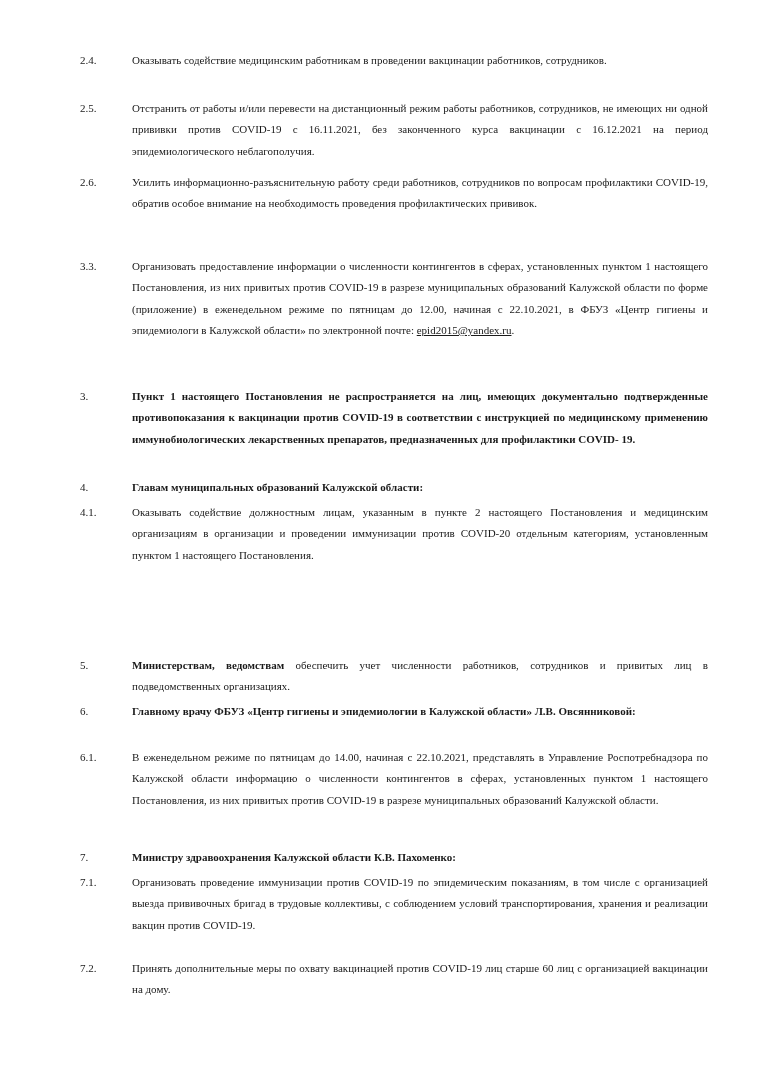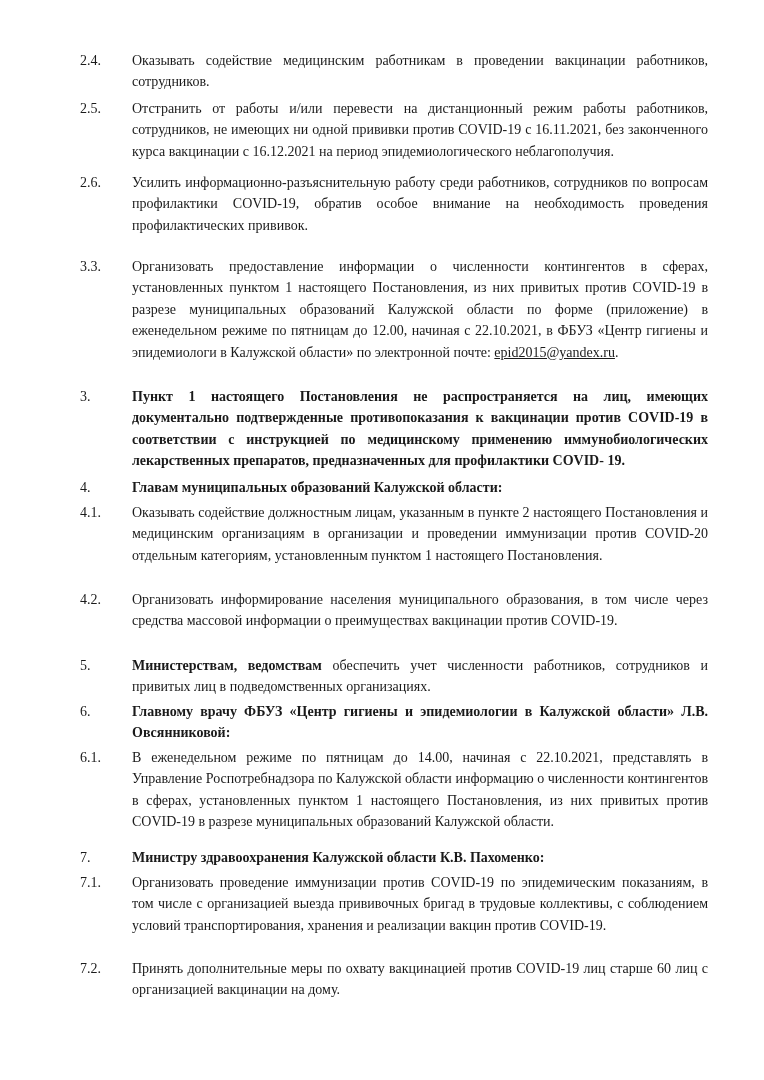--- a/index.html
+++ b/index.html
@@ -4,21 +4,21 @@
 <style>
   html, body { margin: 0; padding: 0; }
   body {
     width: 764px; height: 1080px; background: #ffffff; overflow: hidden;
     font-family: "Liberation Serif", "DejaVu Serif", serif;
     color: #1a1a1a;
   }
   .page { position: relative; width: 764px; height: 1080px; }
   .item {
     position: absolute; left: 80px; width: 628px;
-    font-size: 14px; line-height: 21.4px;
+    font-size: 11px; line-height: 21.4px;
   }
   .item .num { position: absolute; left: 0; top: 0; }
   .item .txt {
     margin-left: 52px; text-align: justify; text-align-last: left;
   }
   .bold { font-weight: bold; }
   .link { text-decoration: underline; }
 </style>
 </head>
 <body>
@@ -53,24 +53,20 @@
   <div class="item bold" style="top:477px">
     <span class="num" style="font-weight:normal">4.</span>
     <div class="txt">Главам муниципальных образований Калужской области:</div>
   </div>
 
   <div class="item" style="top:502px">
     <span class="num">4.1.</span>
     <div class="txt">Оказывать содействие должностным лицам, указанным в пункте 2 настоящего Постановления и медицинским организациям в организации и проведении иммунизации против COVID-20 отдельным категориям, установленным пунктом 1 настоящего Постановления.</div>
   </div>
 
-  <div class="item" style="top:589px">
-    <span class="num">4.2.</span>
-    <div class="txt">Организовать информирование населения муниципального образования, в том числе через средства массовой информации о преимуществах вакцинации против COVID-19.</div>
-  </div>
 
   <div class="item" style="top:655px">
     <span class="num">5.</span>
     <div class="txt"><span class="bold">Министерствам, ведомствам</span><span> обеспечить учет численности работников, сотрудников и привитых лиц в подведомственных организациях.</span></div>
   </div>
 
   <div class="item bold" style="top:701px">
     <span class="num" style="font-weight:normal">6.</span>
     <div class="txt">Главному врачу ФБУЗ «Центр гигиены и эпидемиологии в Калужской области» Л.В. Овсянниковой:</div>
   </div>

